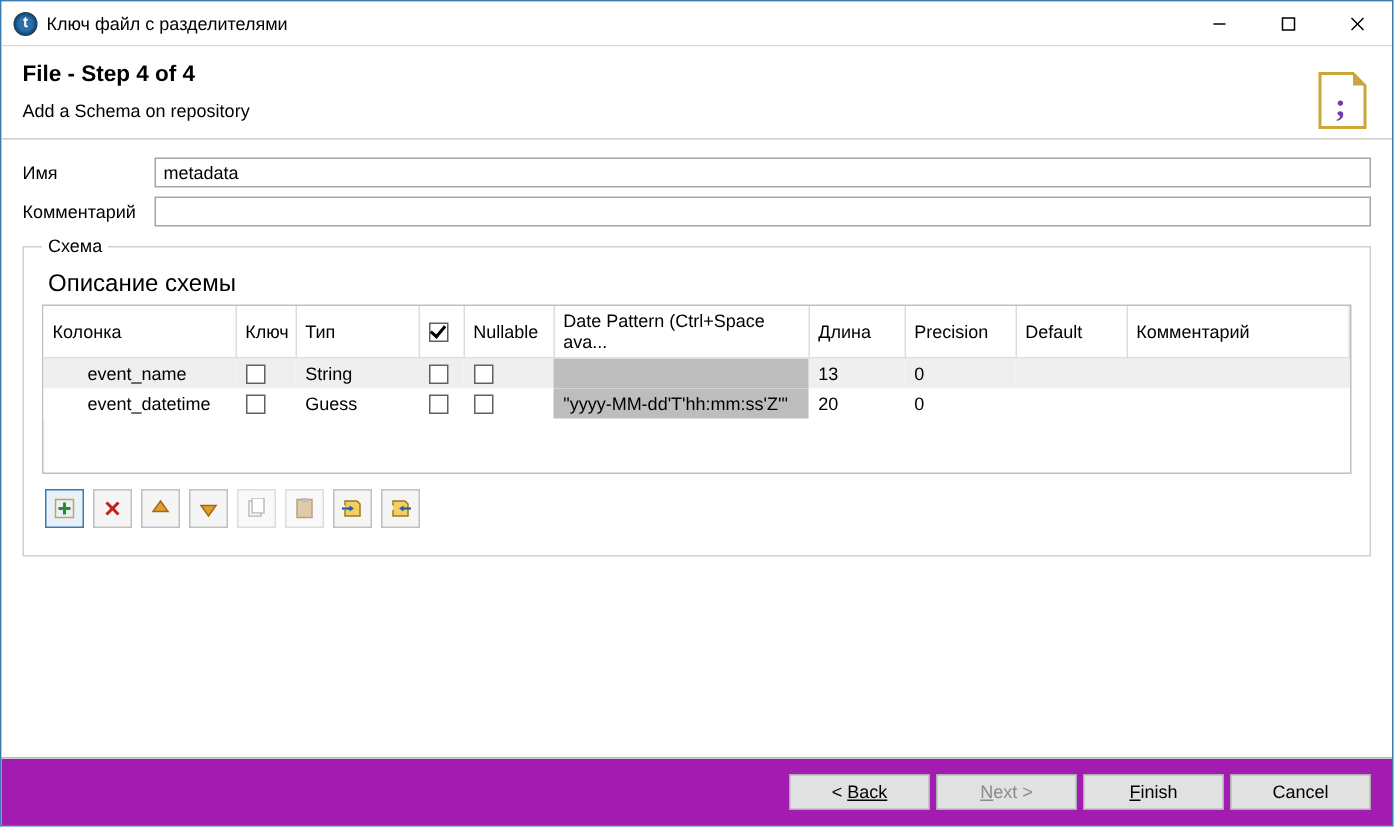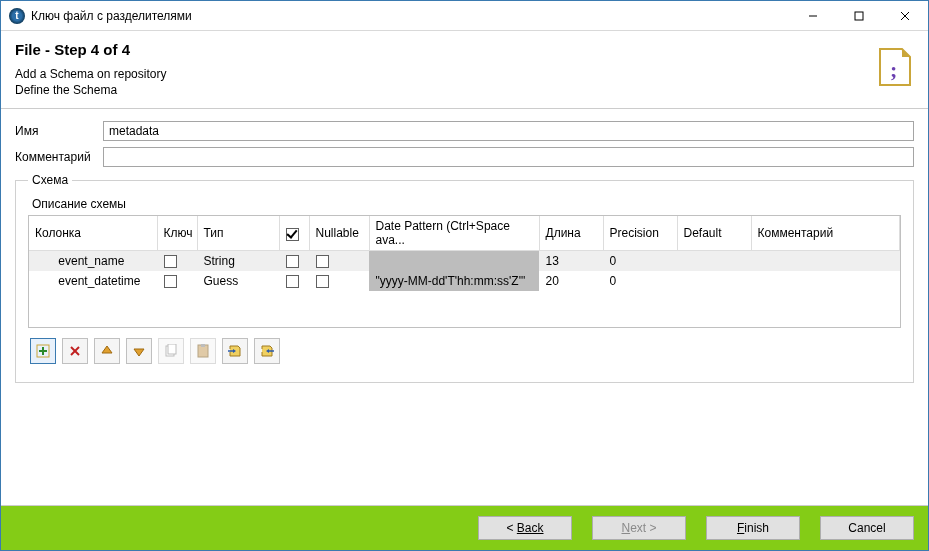--- a/index.html
+++ b/index.html
@@ -71,21 +71,21 @@
   margin-top:6px;
 }
 fieldset.schema > legend { font-size:12px; padding:0 4px; color:#000000; }
 
 .guess-row { display:flex; align-items:center; gap:8px; margin:2px 0 18px 4px; }
 .btn {
   background:#e1e1e1; border:1px solid #adadad; padding:3px 10px;
   font-family:inherit; font-size:12px; cursor:pointer;
 }
 
-.section-label { font-size:12px; margin:2px 0 4px 4px; }
+.section-label { font-size:16px; margin:2px 0 4px 4px; }
 
 .grid {
   border:1px solid #c0c0c0;
   background:#fff;
 }
 .grid table { width:100%; border-collapse:collapse; table-layout:fixed; }
 .grid th {
   background:#fff; border:1px solid #ddd; border-top:none;
   text-align:left; font-weight:normal; padding:3px 6px; font-size:12px;
   height:22px;
@@ -118,22 +118,22 @@
   width:26px; height:26px; border:1px solid #c0c0c0; background:#f5f5f5;
   display:flex; align-items:center; justify-content:center; cursor:pointer;
 }
 .tbtn.disabled { opacity:0.55; }
 .tbtn svg { width:14px; height:14px; }
 .tbtn.active { border-color:#3a7ab0; background:#e8f1fb; }
 
 .footer {
   border-top:1px solid #ccc;
   padding:10px 14px;
-  display:flex; justify-content:flex-end; gap:20px;
-  background:#84cc16;
+  display:flex; justify-content:flex-end; gap:4px;
+  background:#a21caf;
 }
 .footer .btn { width:94px; height:24px; padding:0; text-align:center; }
 .footer .btn.disabled { color:#8a8a8a; }
 .footer .btn .u { text-decoration:underline; }
 </style>
 </head>
 <body>
 
 <div class="titlebar">
   <span class="icon">t</span>
@@ -155,21 +155,20 @@
           <line x1="9" y1="1" x2="1" y2="9"></line>
         </svg>
       </div>
   </div>
 </div>
 
 <div class="header-pane">
   <div class="header-title">File - Step 4 of 4</div>
   <div class="header-sub">
     <div>Add a Schema on repository</div>
-    <div>Define the Schema</div>
   </div>
   <div class="header-icon">
     <svg viewBox="0 0 38 40">
       <polygon points="4,2 26,2 34,10 34,38 4,38" fill="#fff" stroke="#caa63a" stroke-width="2"></polygon>
       <polygon points="26,2 34,10 26,10" fill="#caa63a"></polygon>
       <text x="14" y="30" font-size="22" font-family="serif" fill="#6a3fb0" font-weight="bold">;</text>
     </svg>
   </div>
 </div>
 

